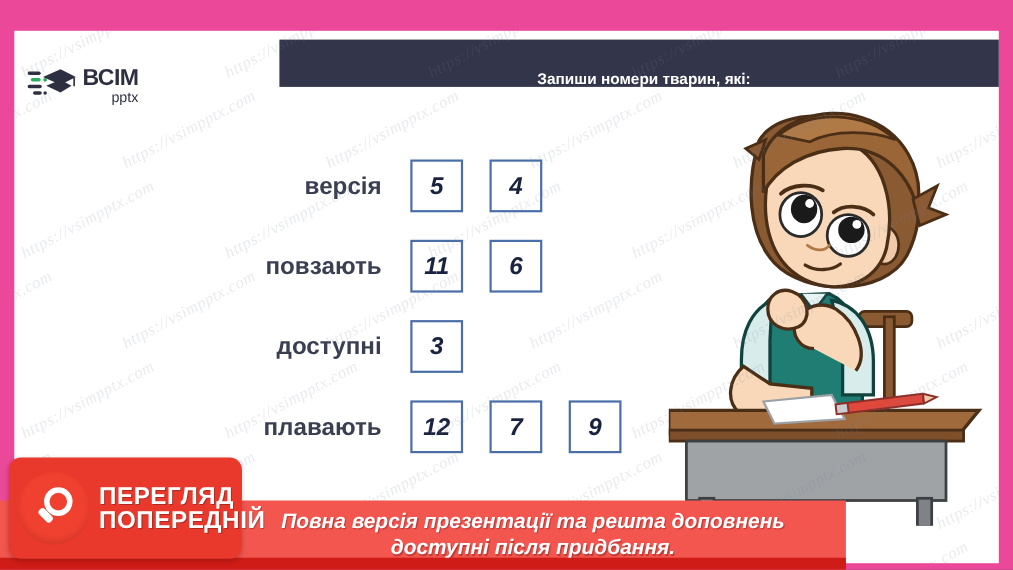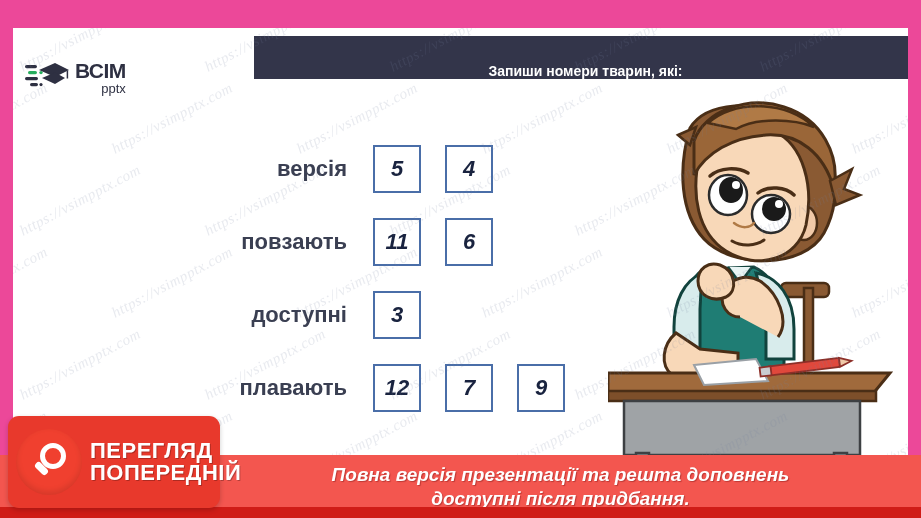--- a/index.html
+++ b/index.html
@@ -204,21 +204,21 @@
     font-weight: bold;
     letter-spacing: .5px;
     text-shadow: 1px 1px 0 rgba(0,0,0,.25);
   }
 
   
   .bottom-banner {
     position: absolute;
     left: 0;
     bottom: 0;
-    width: 921px;
+    width: 769px;
     height: 63px;
     background: #f3564f;
     z-index: 50;
     display: flex;
     flex-direction: column;
     justify-content: center;
     padding-left: 200px;
   }
   .bottom-banner::after {
     content: "";

